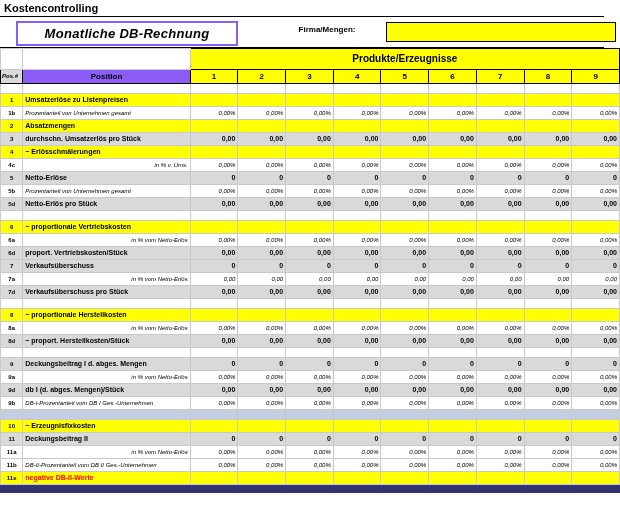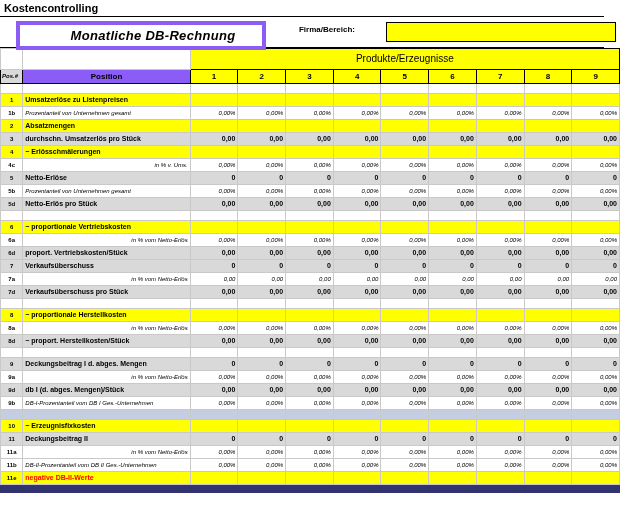--- a/index.html
+++ b/index.html
@@ -24,25 +24,24 @@
 
   
   .headband{
     position:relative;
     height:30px;
     border-bottom:1px solid #000;
   }
   .bigtitle{
     position:absolute;left:16px;top:4px;
     width:218px;height:21px;
-    border:4px solid #8b5cf6;
+    border:2px solid #8b5cf6;
     display:flex;align-items:center;justify-content:center;
     font-size:13px;font-weight:bold;font-style:italic;
     letter-spacing:.3px;
-    padding-left:24px;
   }
   .firma-label{
     position:absolute;left:272px;top:8px;
     width:110px;
     font-size:8px;font-weight:bold;text-align:center;
   }
   .firma-field{
     position:absolute;left:386px;top:5px;
     width:228px;height:18px;
     background:#ffff00;border:1px solid #000;
@@ -73,21 +72,21 @@
   .red{color:#ff0000;}
   .blackbar td{background:#33336f;height:7px;border:1px solid #33336f;}
   .blueband td{background:#c5cde0;height:9px;}
   .emptyrow td{height:9px;}
 
   
   .prodhdr{
     background:#ffff00;
     border:1px solid #000;
     text-align:center;
-    font-weight:normal;
+    font-weight:bold;
     font-size:10px;
     height:20px;line-height:20px;
   }
   .colnum{
     background:#ffff00;
     border:1px solid #000;
     text-align:center;
     font-weight:bold;
     font-size:8px;
     height:13px;line-height:13px;
@@ -108,21 +107,21 @@
 <body>
 
 <div class="sheet">
 
   <div class="titlebar">
     <span>Kostencontrolling</span>
   </div>
 
   <div class="headband">
     <div class="bigtitle">Monatliche DB-Rechnung</div>
-    <div class="firma-label">Firma/Bereich:</div>
+    <div class="firma-label">Firma/Mengen:</div>
     <div class="firma-field"></div>
   </div>
 
   <table>
     <colgroup>
       <col style="width:22px">
         <col style="width:165px">
       <col style="width:47px">
         <col style="width:47px">
         <col style="width:47px">

